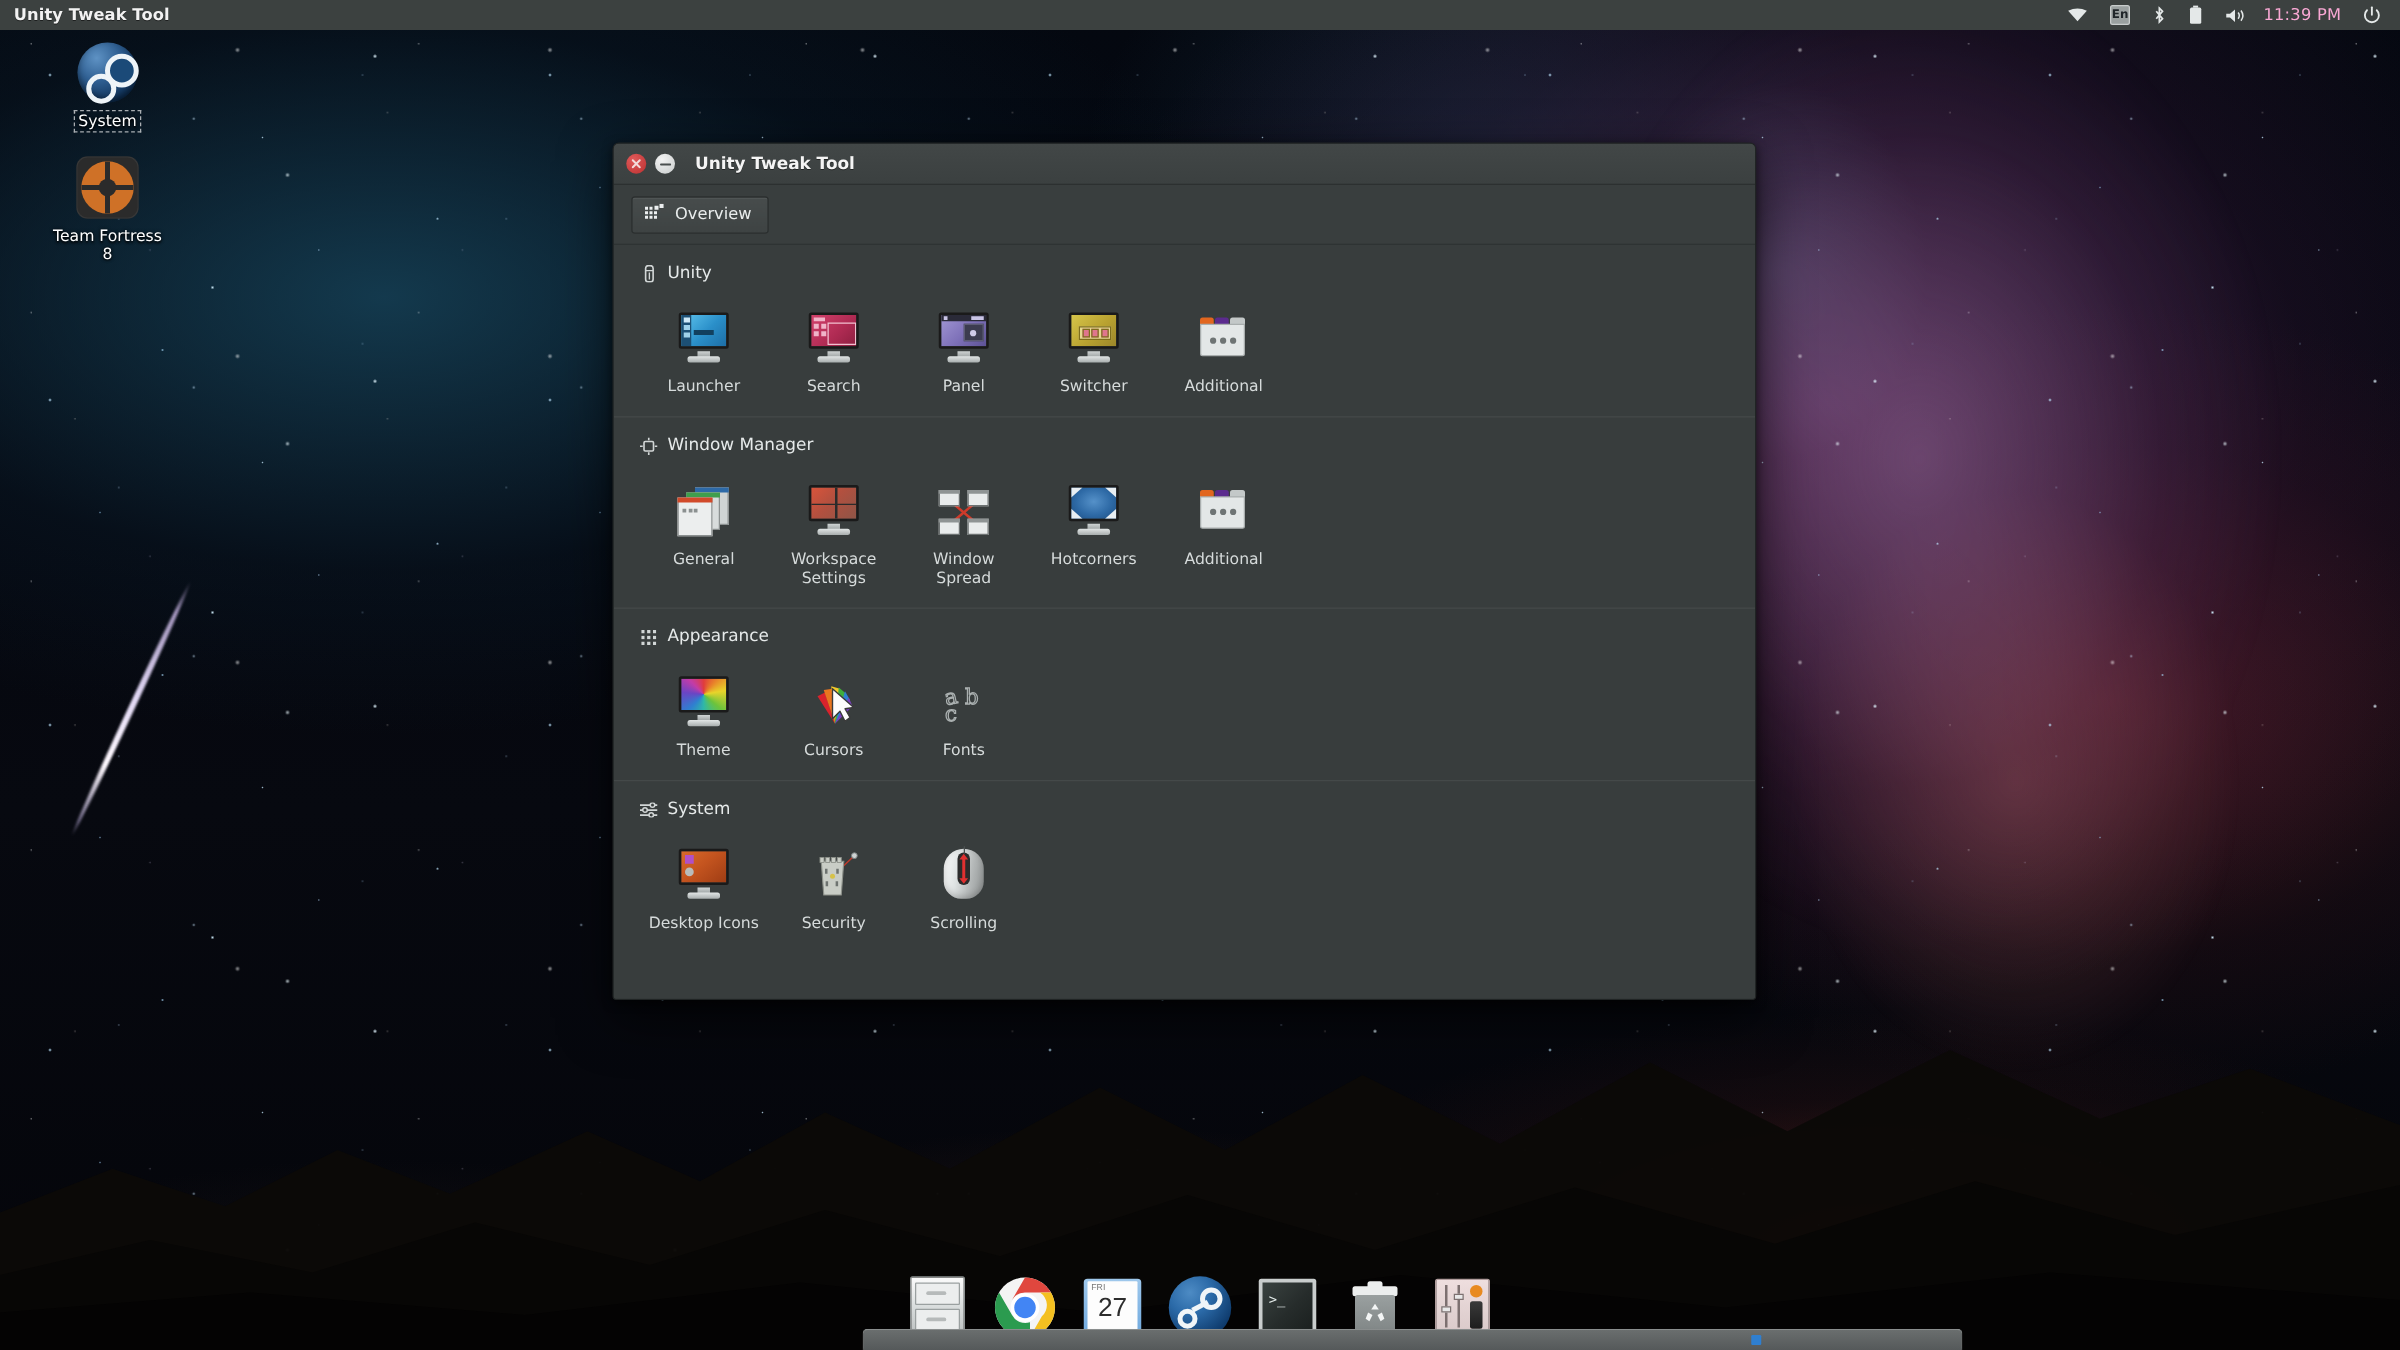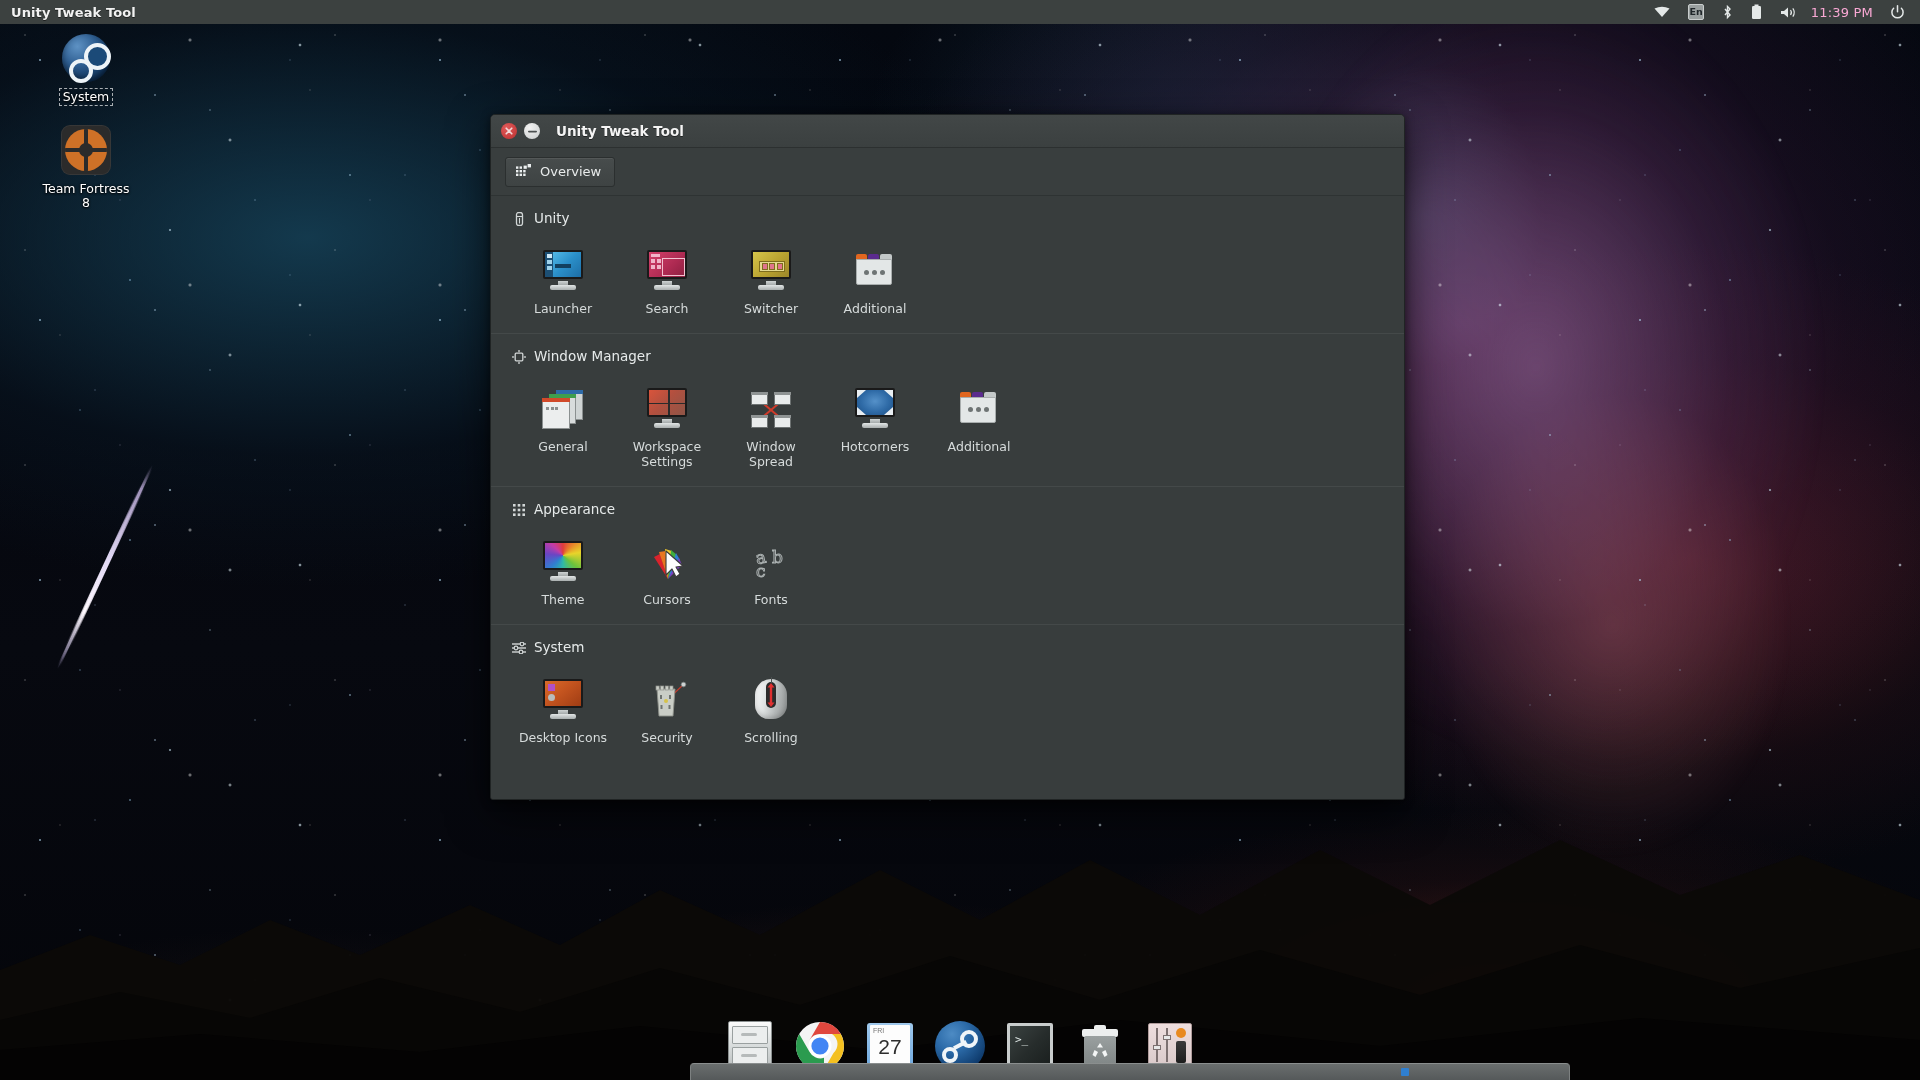--- a/index.html
+++ b/index.html
@@ -407,20 +407,36 @@
                 <div style="position:absolute;left:7.5px;top:13px;width:4px;height:4px;background:#f0b4c8;"></div>
                 <div style="position:absolute;left:13px;top:6px;width:23px;height:18px;border:1px solid #f2c0d0;"></div>
               </div>
               <div class="neck"></div>
                 <div class="foot"></div>
             </div>
           </div>
           <span class="cap">Search</span>
         </div>
 
+        <div class="tile">
+          <div class="art">
+            <div class="mon">
+              <div class="screen" style="background:linear-gradient(135deg,#a297d4 0%,#7d70b8 55%,#5d5295 100%);">
+                <div style="position:absolute;left:0;top:0;width:100%;height:5px;background:#2a2a38;"></div>
+                <div style="position:absolute;left:1.5px;top:1.2px;width:3px;height:2.6px;background:#c9c4e6;"></div>
+                <div style="position:absolute;right:2px;top:1.4px;width:10px;height:2.2px;background:#c9c4e6;"></div>
+                <div style="position:absolute;right:2px;top:7px;width:16px;height:14px;background:#3c3c50;border:1px solid #5c5c74;"></div>
+                <div style="position:absolute;right:8px;top:12px;width:5px;height:5px;border-radius:50%;background:#cfcbe8;"></div>
+              </div>
+              <div class="neck"></div>
+                <div class="foot"></div>
+            </div>
+          </div>
+          <span class="cap">Panel</span>
+        </div>
 
         <div class="tile">
           <div class="art">
             <div class="mon">
               <div class="screen" style="background:linear-gradient(135deg,#d6c54a 0%,#b9a230 55%,#9c872a 100%);">
                 <div style="position:absolute;left:6px;top:9px;width:26px;height:11px;background:#e4d98f;border:1px solid #7e6d1c;display:flex;gap:1.5px;align-items:center;justify-content:center;">
                   <span style="width:6px;height:7px;background:#e0758c;border:1px solid #7e6d1c;display:block;"></span>
                   <span style="width:6px;height:7px;background:#e0758c;border:1px solid #7e6d1c;display:block;"></span>
                   <span style="width:6px;height:7px;background:#e0758c;border:1px solid #7e6d1c;display:block;"></span>
                 </div>

